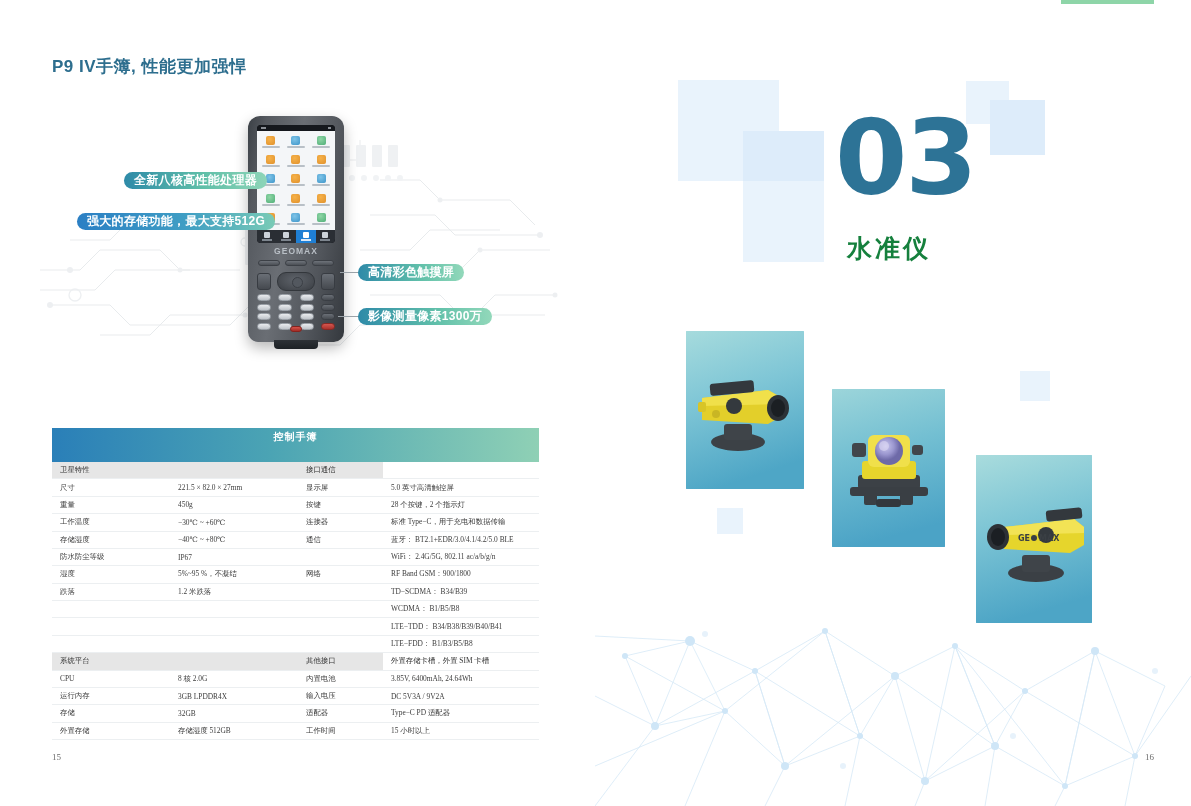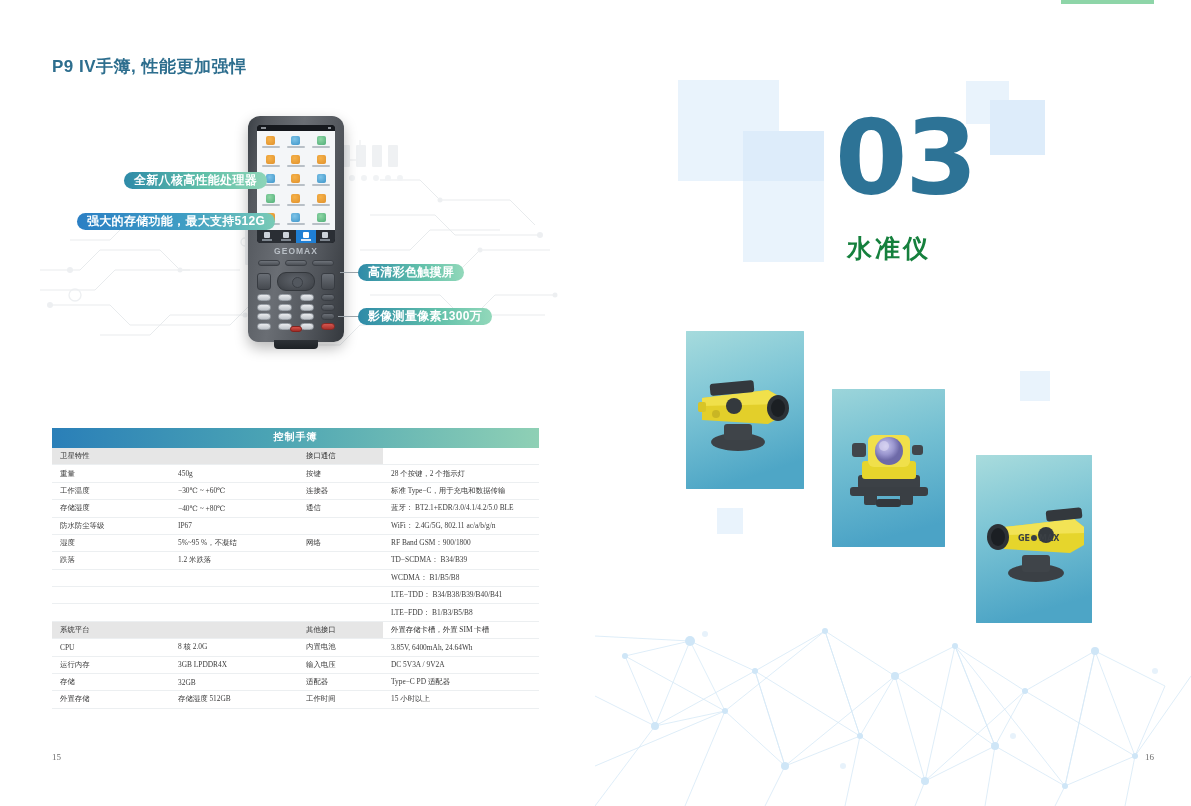--- a/index.html
+++ b/index.html
@@ -95,21 +95,21 @@
   }
   .callout.g1 { background: linear-gradient(90deg,#2e8aa8 0%,#5fbfa8 55%,#8ed5b8 100%); }
   .callout.g2 { background: linear-gradient(90deg,#2b7fc4 0%,#3f9ec4 55%,#79cbb6 100%); }
   .callout.g3 { background: linear-gradient(90deg,#2e8aa8 0%,#62c1aa 60%,#92d8ba 100%); }
   .callout.g4 { background: linear-gradient(90deg,#2e8aa8 0%,#62c1aa 60%,#92d8ba 100%); }
   .lead { position: absolute; height: 1px; background: #9aa2a8; }
 
   
   .spec-table { position: absolute; left: 52px; top: 428px; width: 487px; }
   .tbl-head {
-    height: 20px; background: linear-gradient(90deg,#2a7fb8 0%,#4ba4b4 45%,#8fd0b5 100%);
+    height: 34px; background: linear-gradient(90deg,#2a7fb8 0%,#4ba4b4 45%,#8fd0b5 100%);
     color: #fff; font-size: 10px; font-weight: bold; text-align: center; line-height: 17px;
     letter-spacing: 1px;
   }
   table.spec { width: 100%; border-collapse: collapse; table-layout: fixed; }
   table.spec td {
     font-size: 7.4px; color: #3c3c3c; padding: 3.2px 0 3.2px 8px;
     border-bottom: .6px solid #eceff1; font-family: "Liberation Serif","DejaVu Serif",serif;
     white-space: nowrap; overflow: hidden;
   }
   table.spec td.c1 { width: 118px; }
@@ -342,20 +342,26 @@
 
     <div class="spec-table">
       <div class="tbl-head">控制手簿</div>
       <table class="spec">
         <tbody id="spec-rows">
             <tr class="section">
               <td class="c1">卫星特性</td>
               <td class="c2"></td>
               <td class="c3">接口通信</td>
               <td class="c4 plain"></td>
+            </tr>
+            <tr>
+              <td class="c1">尺寸</td>
+              <td class="c2">221.5 × 82.0 × 27mm</td>
+              <td class="c3">显示屏</td>
+              <td class="c4">5.0 英寸高清触控屏</td>
             </tr>
             <tr>
               <td class="c1">重量</td>
               <td class="c2">450g</td>
               <td class="c3">按键</td>
               <td class="c4">28 个按键，2 个指示灯</td>
             </tr>
             <tr>
               <td class="c1">工作温度</td>
               <td class="c2">−30℃ ~ +60℃</td>

